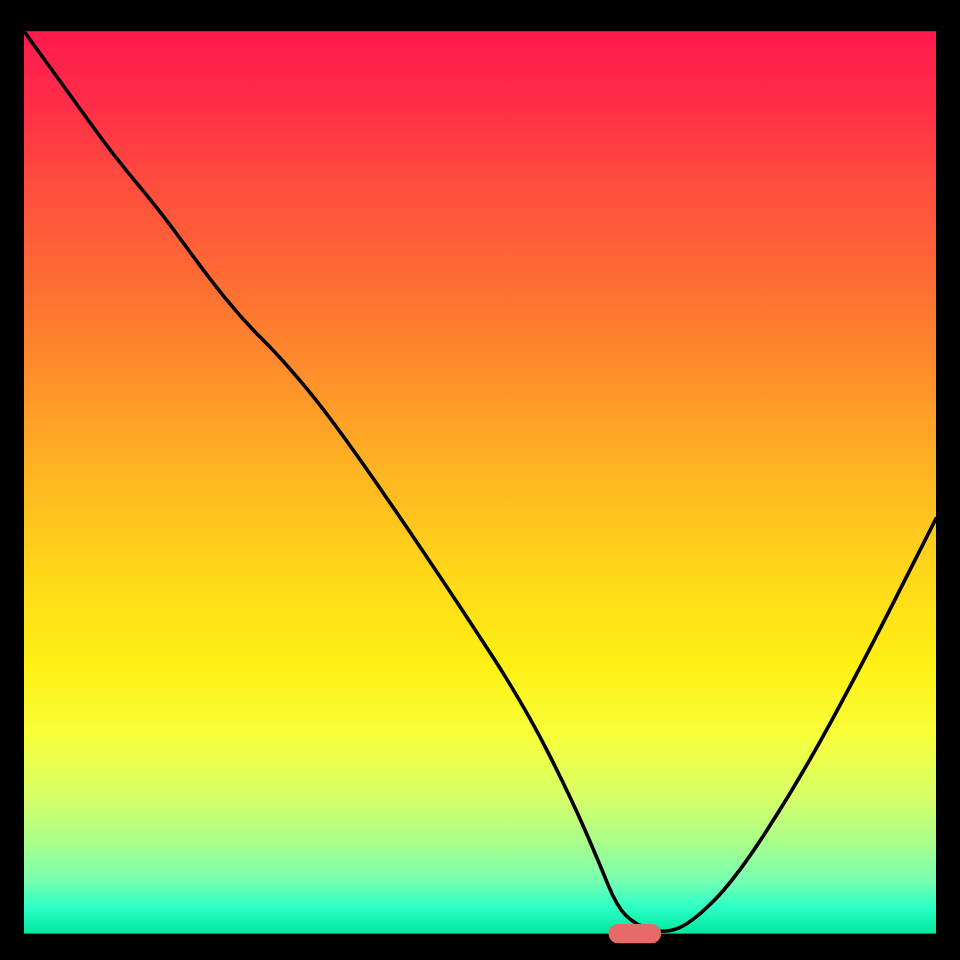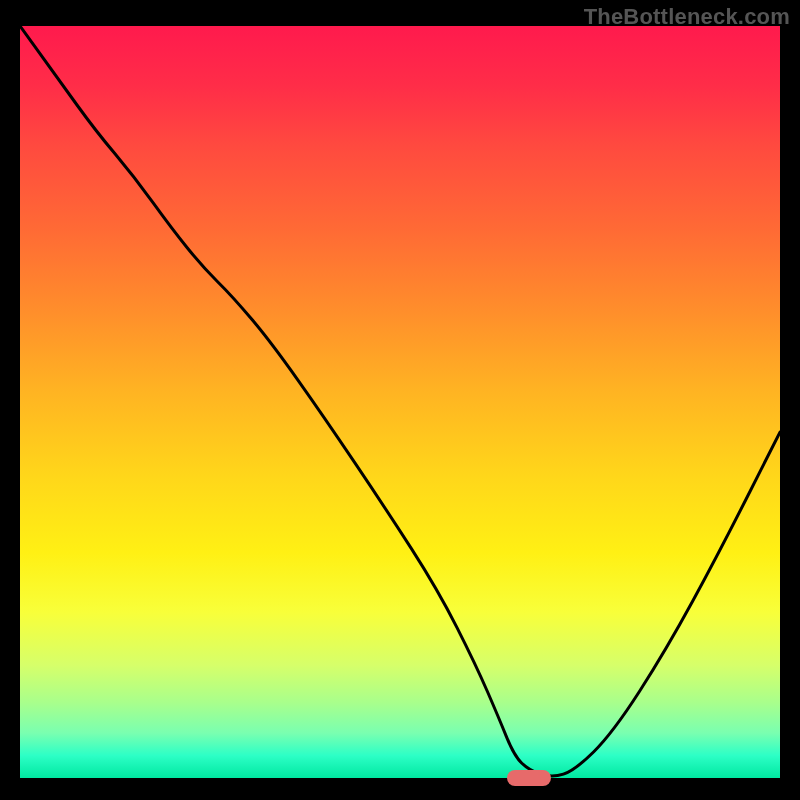--- a/index.html
+++ b/index.html
@@ -69,21 +69,20 @@
     background: #e76a6a;
     border-radius: 8px;
     transform: translate(-50%, -50%);
     z-index: 4;
   }
 </style>
 </head>
 <body>
 
 <div class="frame">
-  <div class="watermark">TheBottleneck.com</div>
 
   <div class="plot-area">
     <div class="gradient-bg"></div>
 
     <svg class="curve-svg" viewBox="0 0 760 752" preserveAspectRatio="none">
       <path id="curve-path" fill="none" stroke="#000" stroke-width="3" stroke-linecap="round" stroke-linejoin="round" d="M 0.0 0.0 Q 38.0 52.6 57.0 79.0 Q 76.0 105.3 95.0 127.8 Q 114.0 150.4 133.0 176.7 Q 152.0 203.0 167.2 221.8 Q 182.4 240.6 197.6 255.7 Q 212.8 270.7 231.8 293.3 Q 250.8 315.8 277.4 353.4 Q 304.0 391.0 334.4 436.2 Q 364.8 481.3 391.4 522.6 Q 418.0 564.0 437.0 601.6 Q 456.0 639.2 467.4 665.5 Q 478.8 691.8 486.4 710.6 Q 494.0 729.4 501.6 737.0 Q 509.2 744.5 520.6 748.2 Q 532.0 752.0 543.4 748.2 Q 554.8 744.5 573.8 725.7 Q 592.8 706.9 619.4 665.5 Q 646.0 624.2 672.6 575.3 Q 699.2 526.4 729.6 466.2 T 760.0 406.1"></path>
     </svg>
 
     <div class="marker" id="optimum-marker" style="left: 509.2px; top: 752px;"></div>
   </div>

